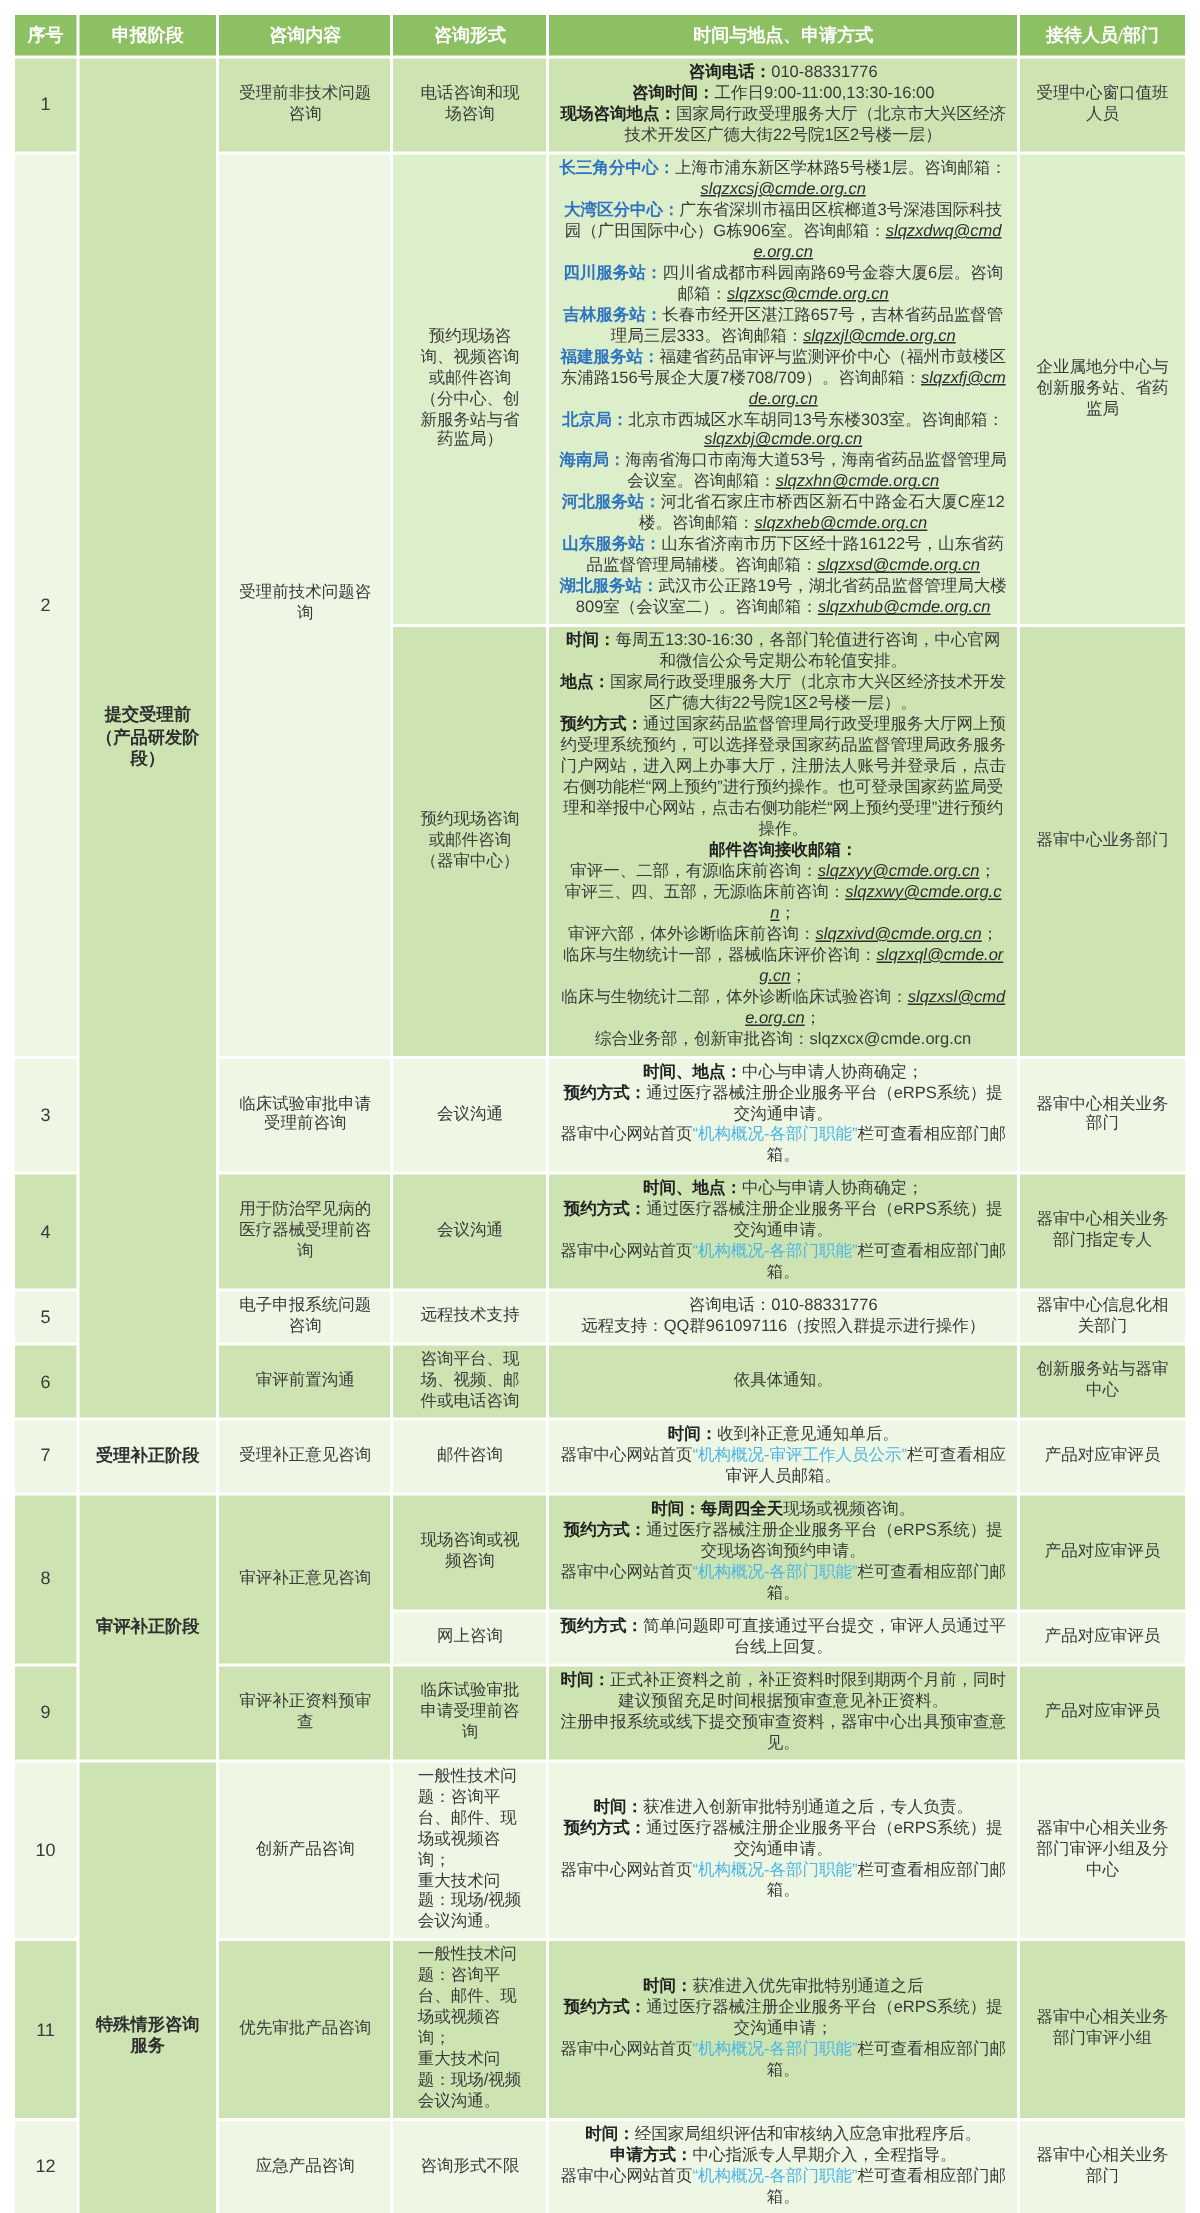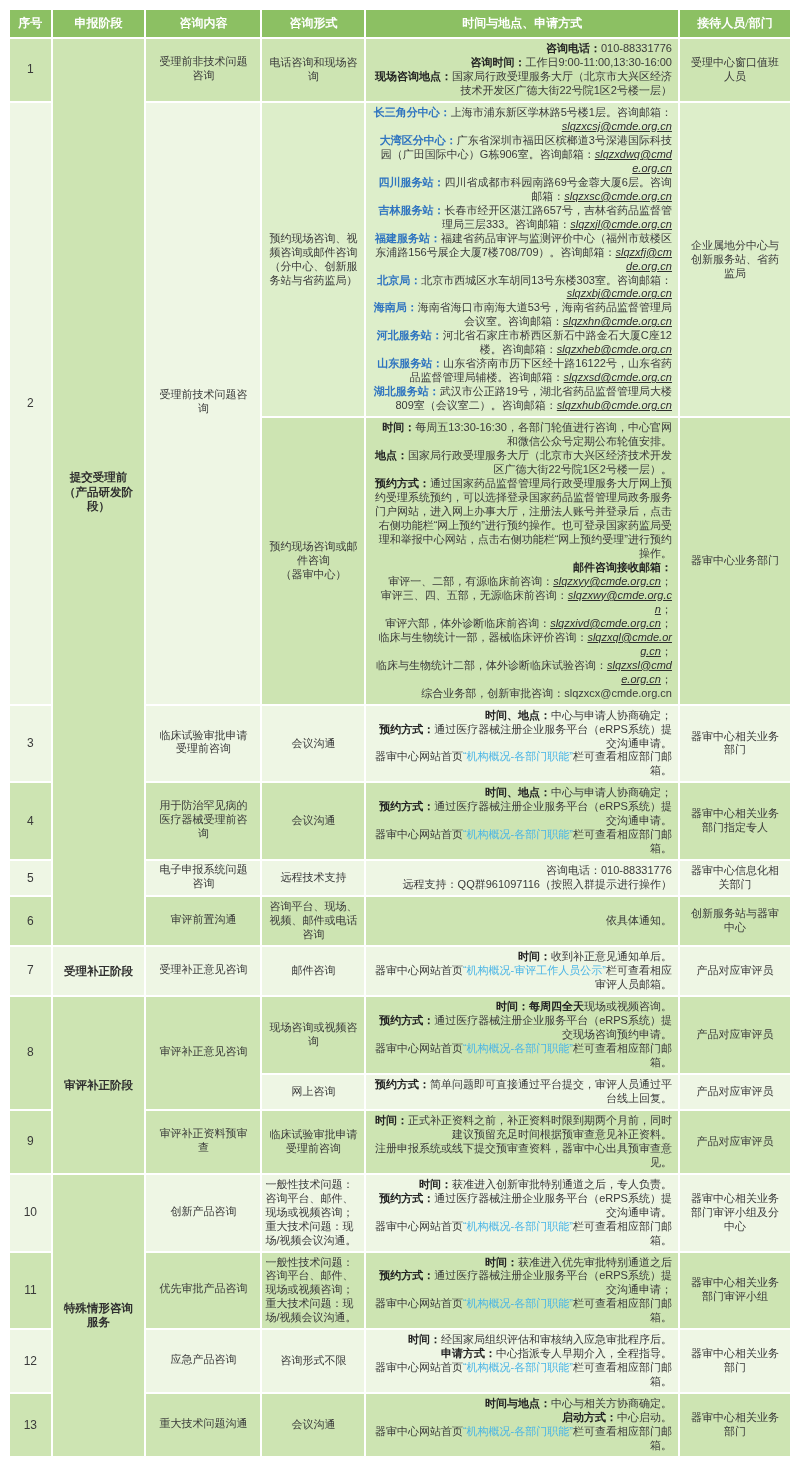--- a/index.html
+++ b/index.html
@@ -35,24 +35,24 @@
   }
   td{
     vertical-align:middle;
     font-size:11px;
     line-height:1.27;
     padding:3px 4px;
     word-break:break-all;
   }
   td.kind-num{text-align:center;font-size:12px;}
   td.kind-stage{text-align:center;font-weight:bold;font-size:11.5px;color:#2f2f2f;padding:3px 6px;}
-  td.kind-content{text-align:center;padding:3px 8px;font-family:Liberation Mono, monospace;}
-  td.kind-form{text-align:center;padding:3px 3px;}
+  td.kind-content{text-align:center;padding:3px 8px;}
+  td.kind-form{text-align:center;padding:3px 16px;}
   td.kind-form.left{text-align:left;}
-  td.kind-time{text-align:right;vertical-align:middle;padding:3px 6px;}
+  td.kind-time{text-align:center;vertical-align:middle;padding:3px 6px;}
   td.kind-dept{text-align:center;padding:3px 6px;}
   .shade-A{background:var(--shadeA,#cde4b2);}
   .shade-B{background:var(--shadeB,#ddeeca);}
   .shade-C{background:var(--shadeC,#eef6e4);}
   .line{margin:0;}
   .seg-b{font-weight:bold;color:#222;}
   .seg-blue{font-weight:bold;color:var(--blue,#2f74c0);}
   .seg-cyan{color:var(--cyan,#4ab5e6);}
   .seg-email{color:#2e2e2e;text-decoration:underline;cursor:pointer;font-style:italic;}
 </style>

